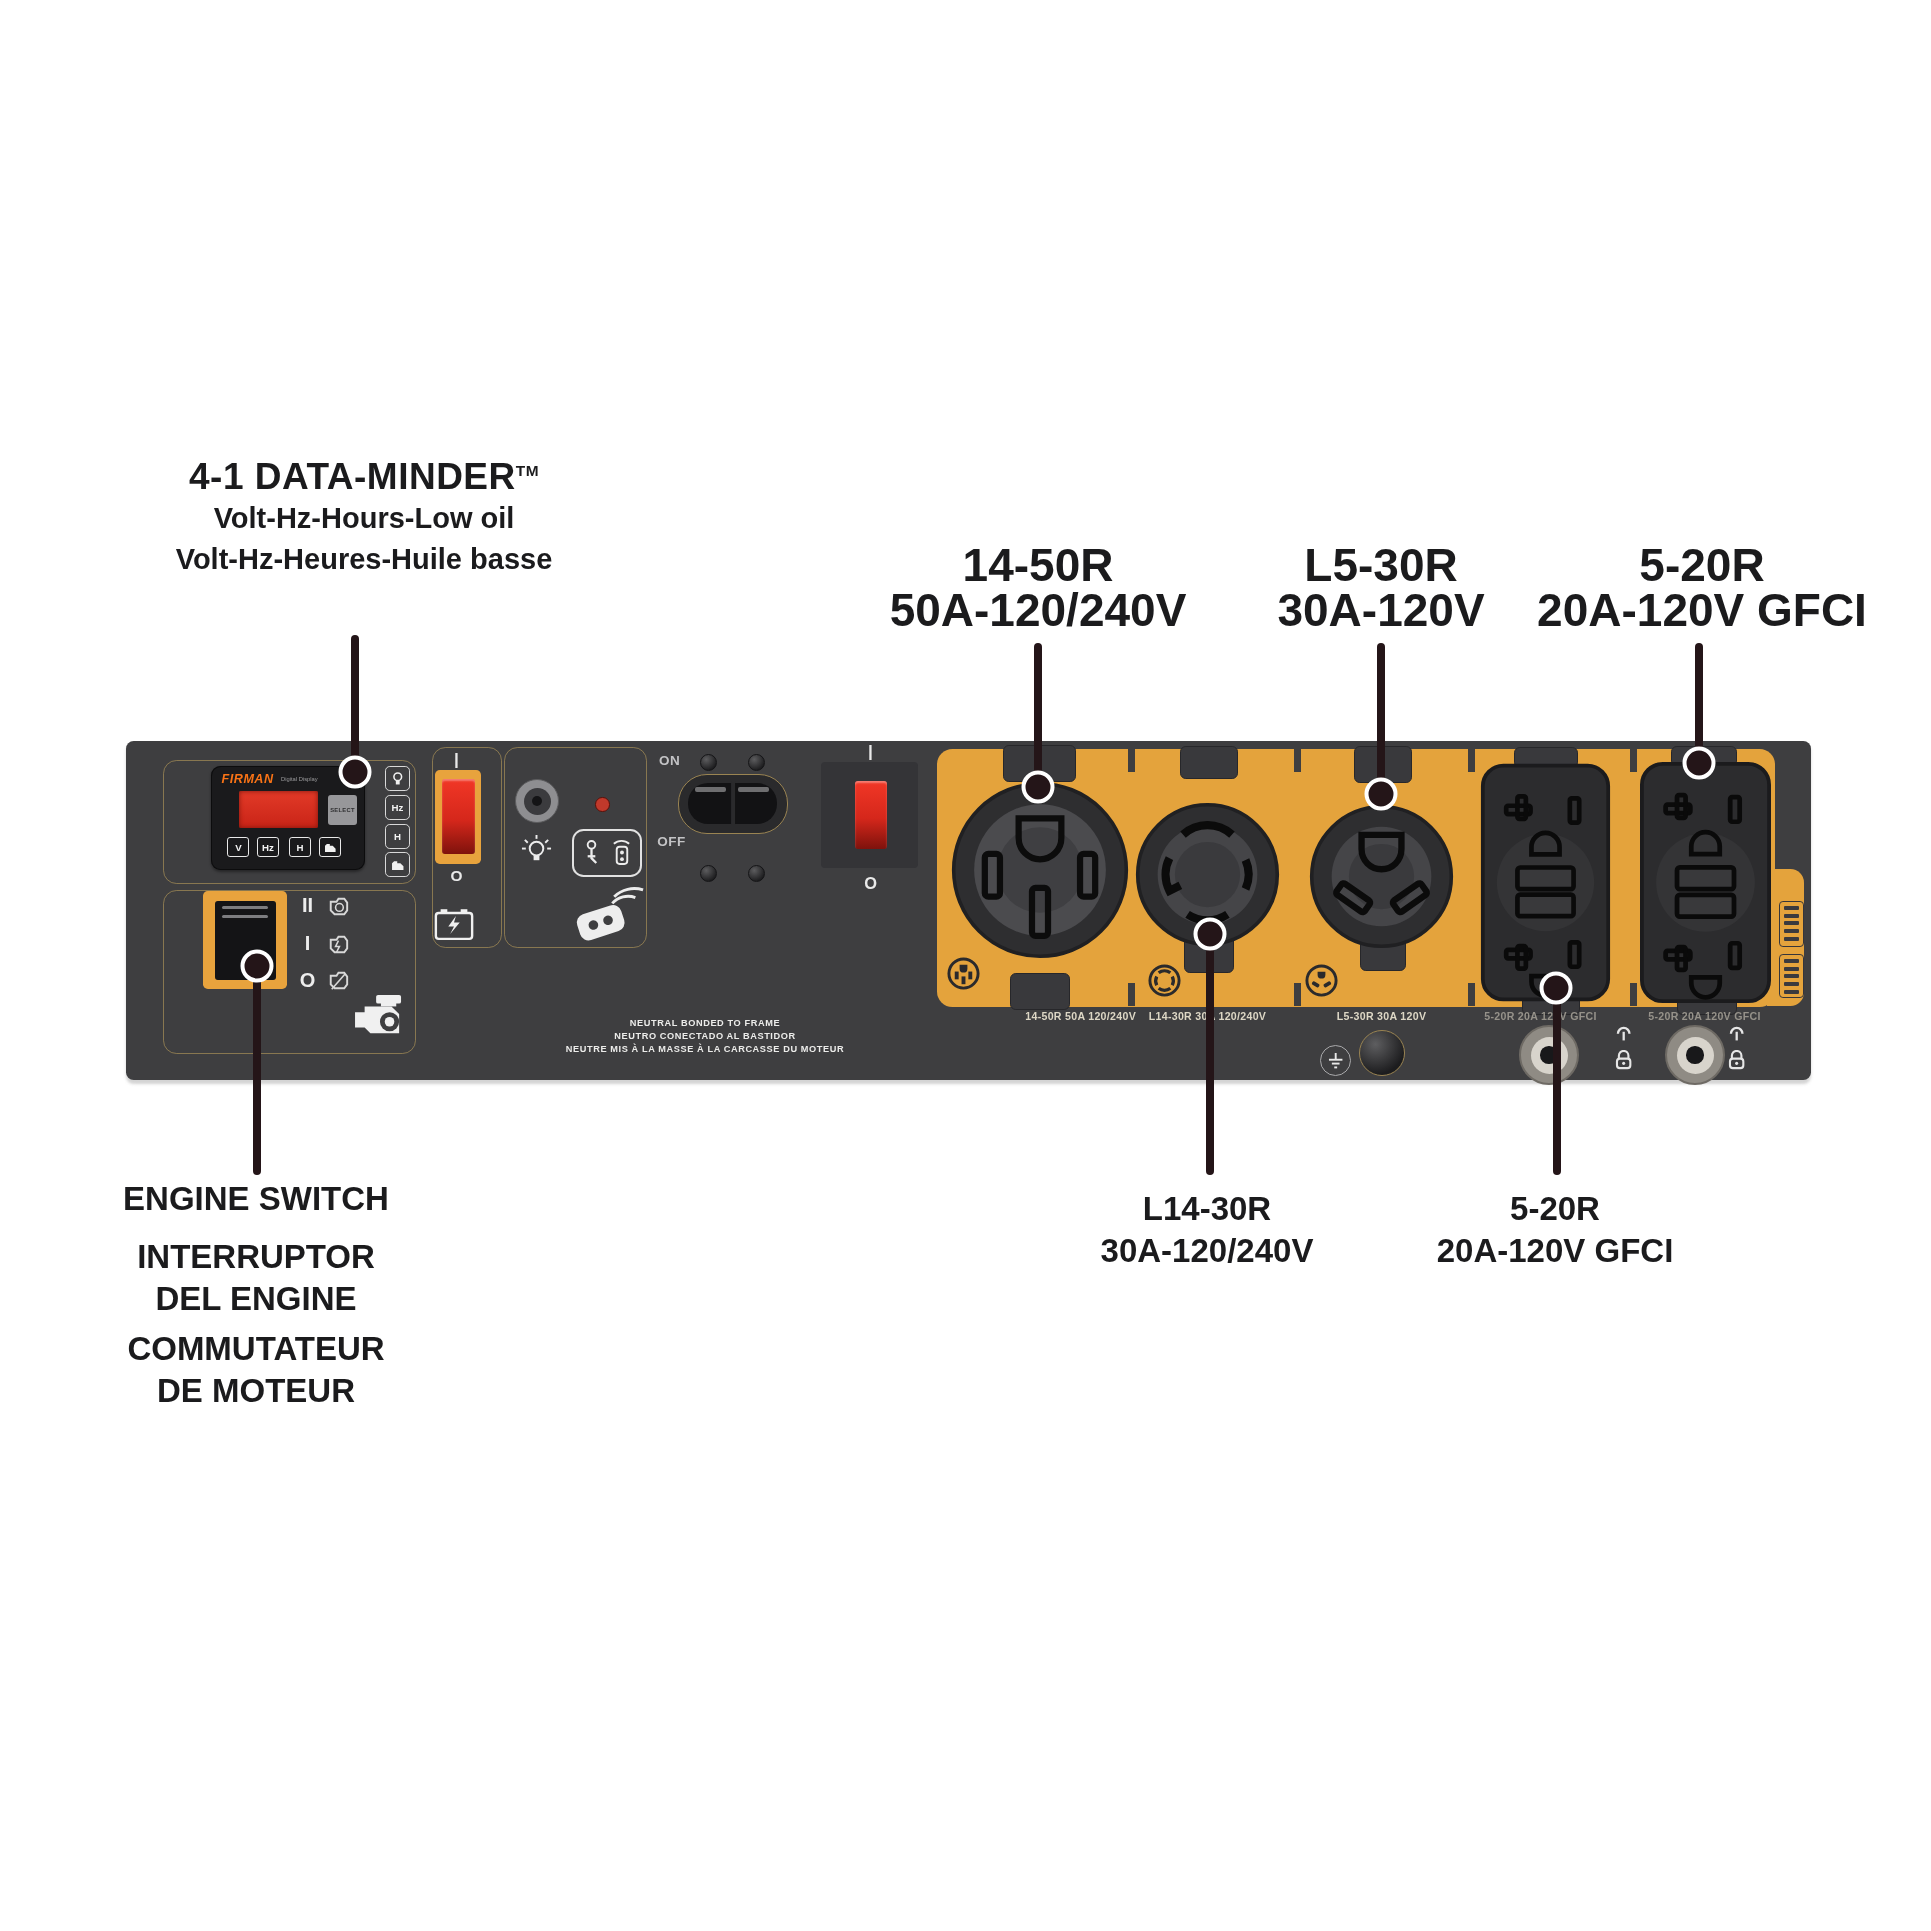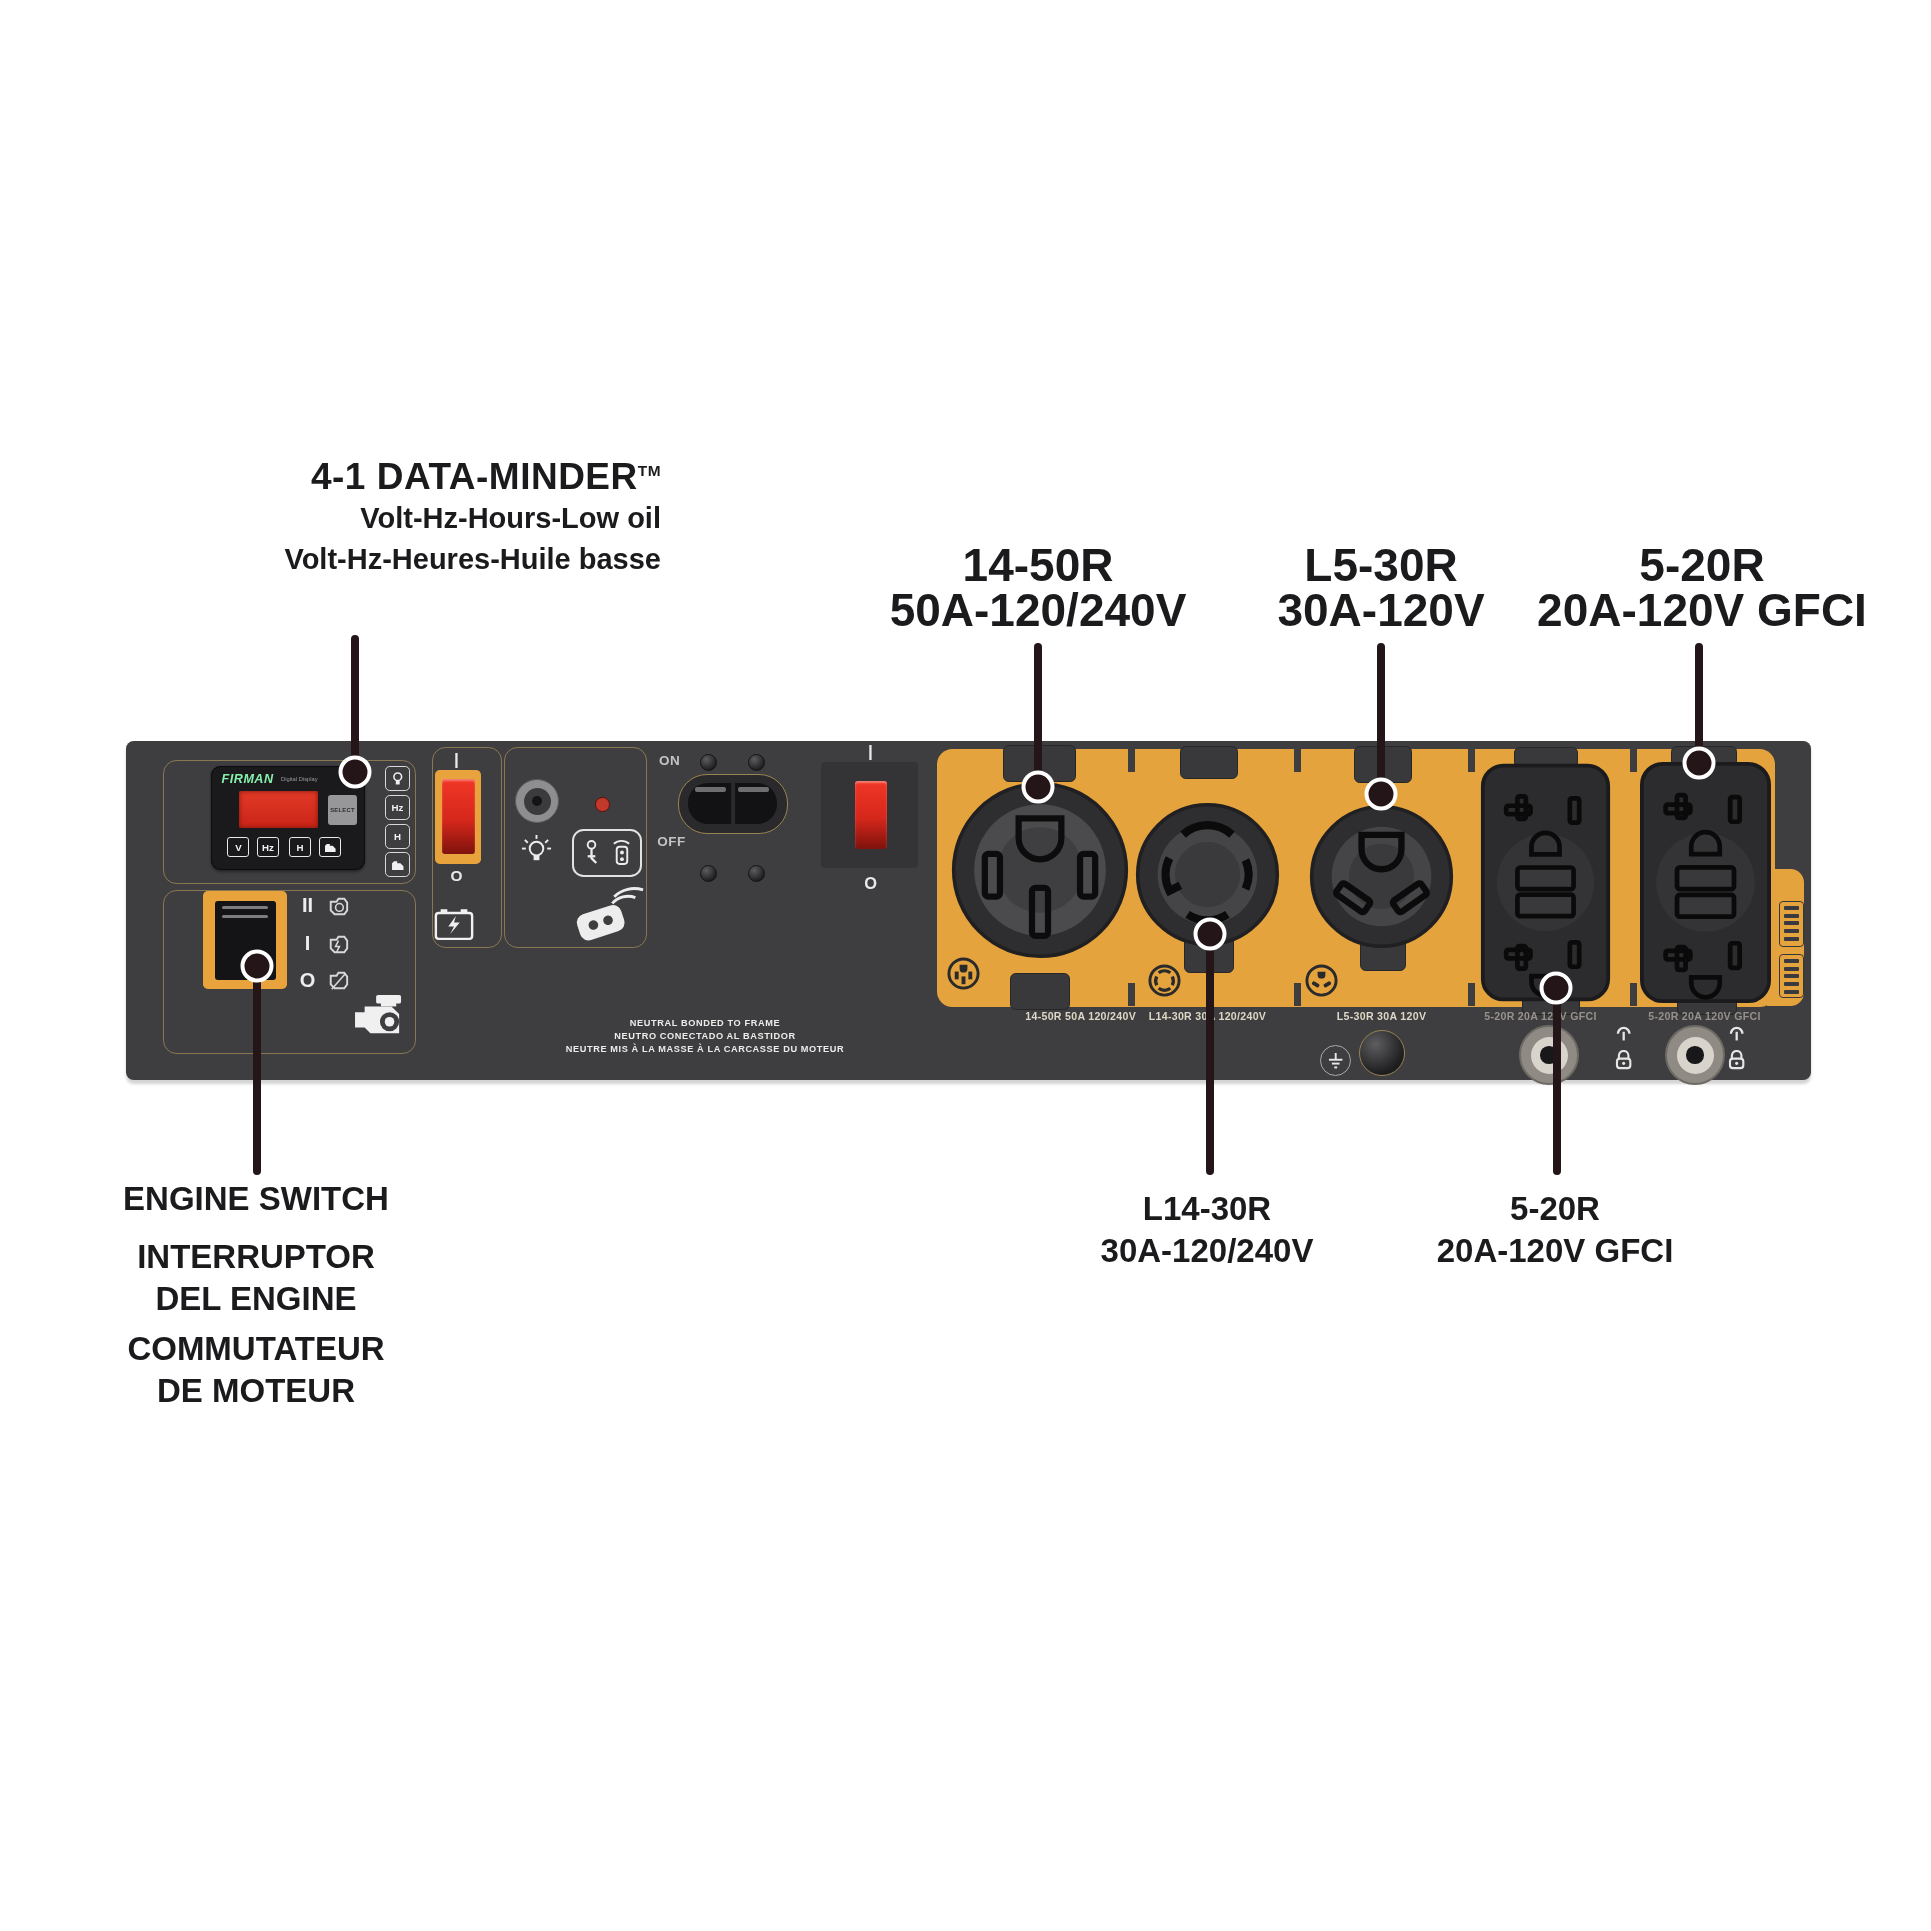--- a/index.html
+++ b/index.html
@@ -1,39 +1,39 @@
 <!DOCTYPE html>
 <html><head>
 <meta charset="utf-8">
 <style>
   html,body{margin:0;padding:0;background:#ffffff;}
   .stage{position:relative;width:1931px;height:1931px;background:#ffffff;overflow:hidden;
          font-family:"Liberation Sans", sans-serif;color:#1c1c1e;}
   .abs{position:absolute;}
   
   .co{position:absolute;text-align:center;font-weight:bold;color:#1b1b1d;z-index:25;}
-  .co-dm{left:43px;top:456px;width:618px;text-align:right;}
+  .co-dm{left:55px;top:456px;width:618px;}
   .co-dm .co-title{font-size:37px;letter-spacing:0.5px;}
   .co-dm .co-title sup{font-size:15.4px;vertical-align:super;}
   .co-dm .co-sub{font-size:29px;line-height:41px;}
   .co-top{width:406px;top:543px;font-size:46px;line-height:45px;}
   .co-bot{width:444px;font-size:33px;line-height:42px;}
   
   .cline{position:absolute;width:7.7px;background:#241518;z-index:20;border-radius:3.9px;}
   .cdot{position:absolute;width:25px;height:25px;background:#241518;border:4.8px solid #ffffff;
         border-radius:50%;z-index:21;transform:translate(-50%,-50%);}
   
   .panel{position:absolute;left:126px;top:741px;width:1685px;height:339px;background:#3e3e40;
          border-radius:7.7px;z-index:1;box-shadow:0 3.9px 2.9px rgba(160,160,160,.45);}
   .sec{position:absolute;border:1.9px solid rgba(196,166,92,.55);border-radius:13.5px;}
   
   .dm-module{position:absolute;left:85px;top:25px;width:154px;height:104px;background:#1a1a1c;
              border-radius:9.7px;box-shadow:inset 0 0 0 1px #0c0c0d, 0 1.9px 2.9px rgba(0,0,0,.4);}
   .dm-brand{position:absolute;left:10.6px;top:5.8px;font-size:12.6px;font-weight:bold;font-style:italic;
-            color:#86efac;letter-spacing:0.5px;}
+            color:#f97316;letter-spacing:0.5px;}
   .dm-model{position:absolute;left:70px;top:9.7px;font-size:5.8px;color:#9a9a9c;}
   .dm-screen{position:absolute;left:28px;top:25px;width:79px;height:37px;border-radius:1.9px;
              background:linear-gradient(180deg,#e23a28,#c92417);box-shadow:inset 0 0 5.8px #7e150c;}
   .dm-select{position:absolute;left:117px;top:29px;width:29px;height:30px;background:#97979a;
              border-radius:2.9px;font-size:5.8px;font-weight:bold;color:#2e2e30;display:flex;
              align-items:center;justify-content:center;letter-spacing:0.3px;}
   .dm-unit{position:absolute;top:71px;width:20px;height:18.3px;border:1.9px solid #e9e9e9;border-radius:2.9px;
            font-size:9.7px;font-weight:bold;color:#f2f2f2;display:flex;align-items:center;justify-content:center;}
   .side-ic{position:absolute;left:259px;width:23px;height:23px;border:1.9px solid #d9d9d9;border-radius:4.8px;
            display:flex;align-items:center;justify-content:center;font-size:9.7px;font-weight:bold;color:#f2f2f2;}

